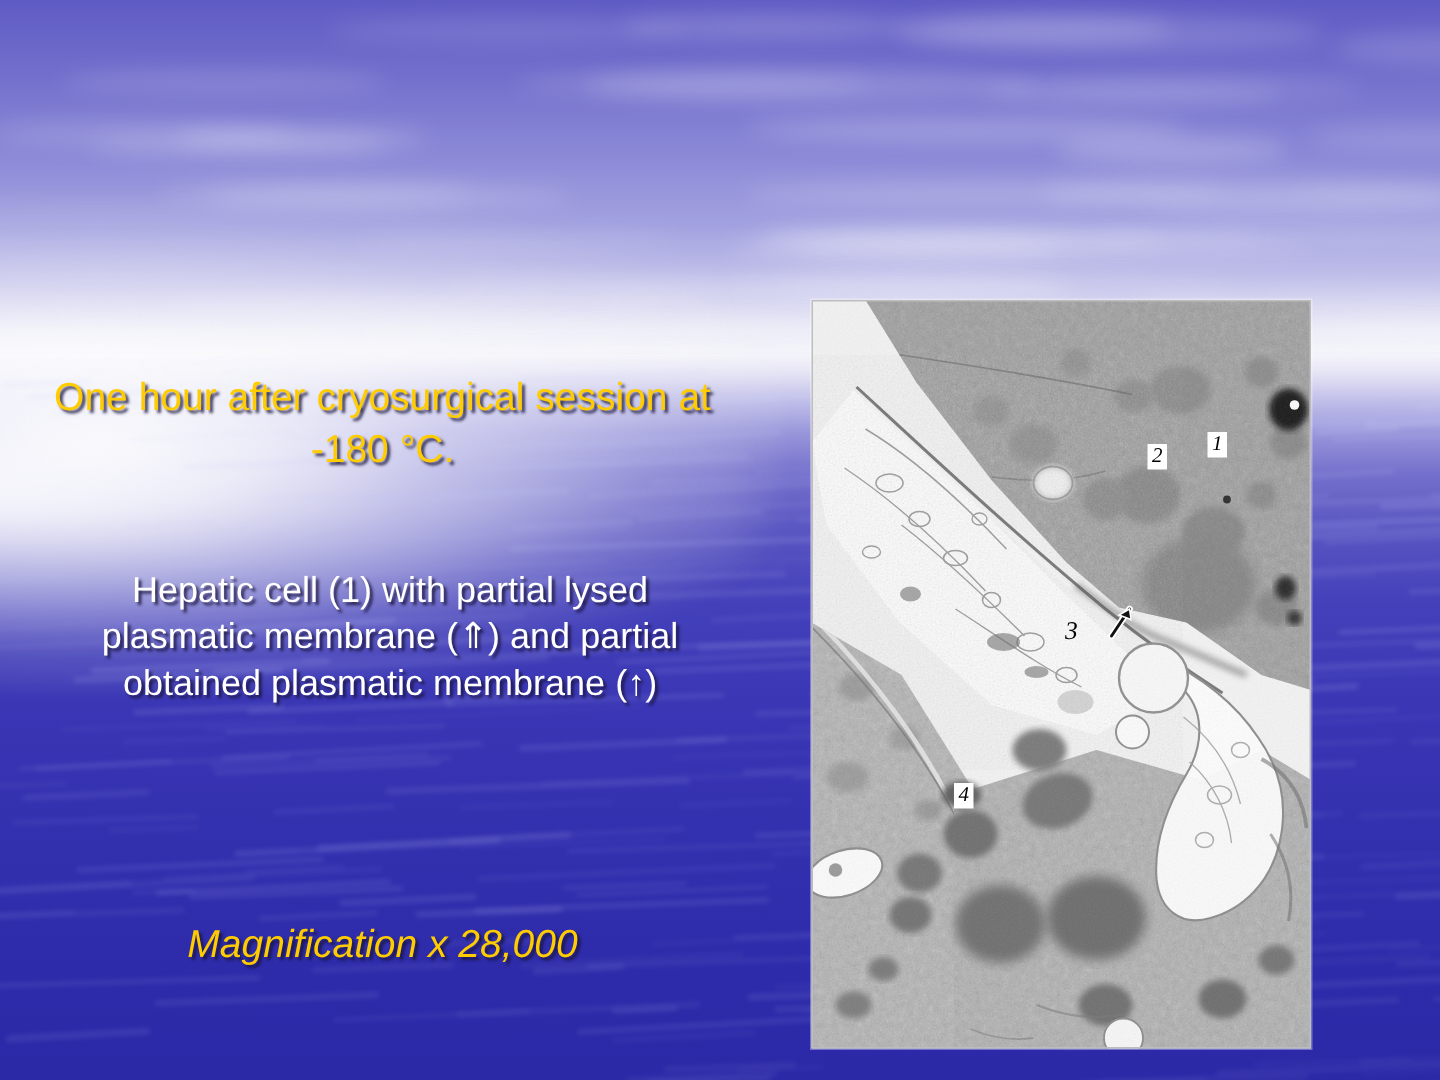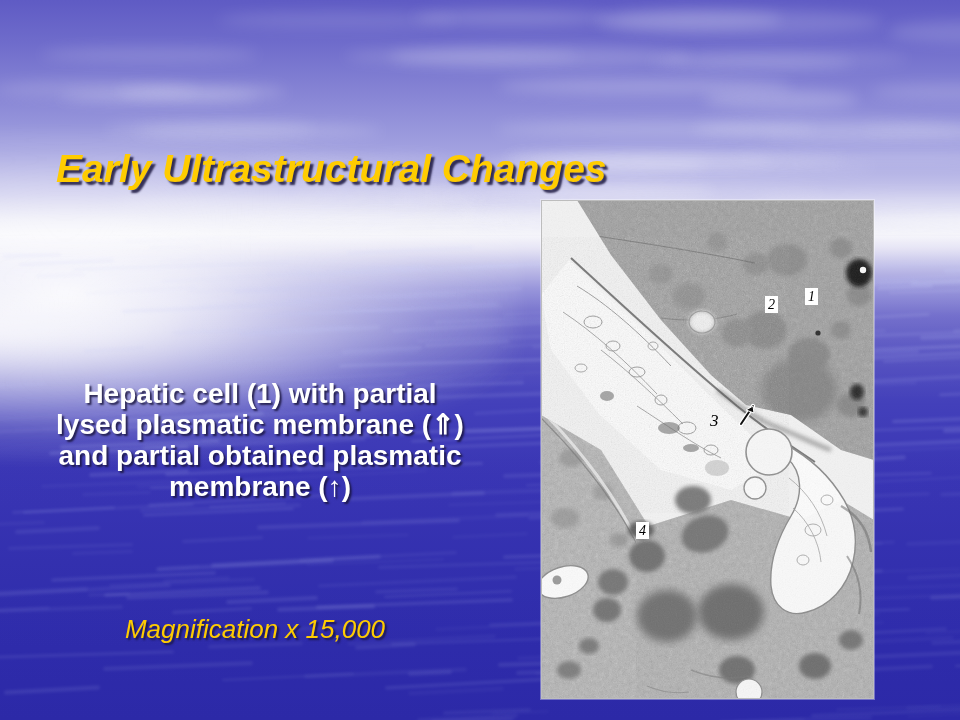--- a/index.html
+++ b/index.html
@@ -89,21 +89,21 @@
   }
   #lead{
     position:absolute;left:30px;top:247px;width:450px;
     text-align:center;
     font-size:26px;line-height:35px;color:#FFCC00;
     text-shadow:2px 2px 2px rgba(25,20,60,.85);
   }
   #body{
     position:absolute;left:50px;top:378px;width:420px;
     text-align:center;
-    font-size:28px;font-weight:bold;line-height:31px;color:#ffffff;
+    font-size:24px;font-weight:normal;line-height:31px;color:#ffffff;
     text-shadow:2px 2px 2px rgba(25,20,60,.85);
   }
   #magnification{
     position:absolute;left:40px;top:613px;width:430px;
     text-align:center;
     font-size:26px;font-style:italic;line-height:33px;color:#FFCC00;
     text-shadow:2px 2px 2px rgba(25,20,60,.85);
   }
 
   
@@ -426,23 +426,23 @@
         <div class="rp" style="width: 62.5563px; left: 959.008px; top: 31.8676px; height: 2.55182px; opacity: 0.42; transform: rotate(-2.62deg);"></div>
         <div class="rp" style="width: 158.139px; left: 810.769px; top: 418.499px; height: 4.34903px; opacity: 0.25; transform: rotate(-2.61deg);"></div>
         <div class="rp" style="width: 141.296px; left: 806.364px; top: 395.182px; height: 3.26438px; opacity: 0.25; transform: rotate(-3.01deg);"></div>
         <div class="rp" style="width: 49.0962px; left: 36.1205px; top: 37.5375px; height: 2.51539px; opacity: 0.24; transform: rotate(-2.45deg);"></div>
         <div class="rp" style="width: 211.233px; left: 532.372px; top: 105.125px; height: 2.51202px; opacity: 0.21; transform: rotate(-2.49deg);"></div>
         <div class="rp" style="width: 41.7239px; left: 88.375px; top: 357.234px; height: 3.09695px; opacity: 0.21; transform: rotate(-1.61deg);"></div>
       </div>
     <div class="watershade"></div>
   </div>
 
-  <div id="subtitle">Early Ultrastructural Changes</div>
+  <div id="lead">One hour after cryosurgical session at -180 °C.</div>
   <div id="body">Hepatic cell (1) with partial lysed plasmatic membrane (⇑) and partial obtained plasmatic membrane (↑)</div>
-  <div id="magnification">Magnification x 15,000</div>
+  <div id="magnification">Magnification x 28,000</div>
 
   <div id="micrograph">
     <svg viewBox="0 0 333 499" preserveAspectRatio="none">
       <defs>
         <filter id="grain">
           <feTurbulence type="fractalNoise" baseFrequency="0.85" numOctaves="4" seed="7"></feTurbulence>
           <feColorMatrix type="saturate" values="0"></feColorMatrix>
           <feComponentTransfer>
               <feFuncA type="linear" slope="0.55"></feFuncA>
             </feComponentTransfer>

